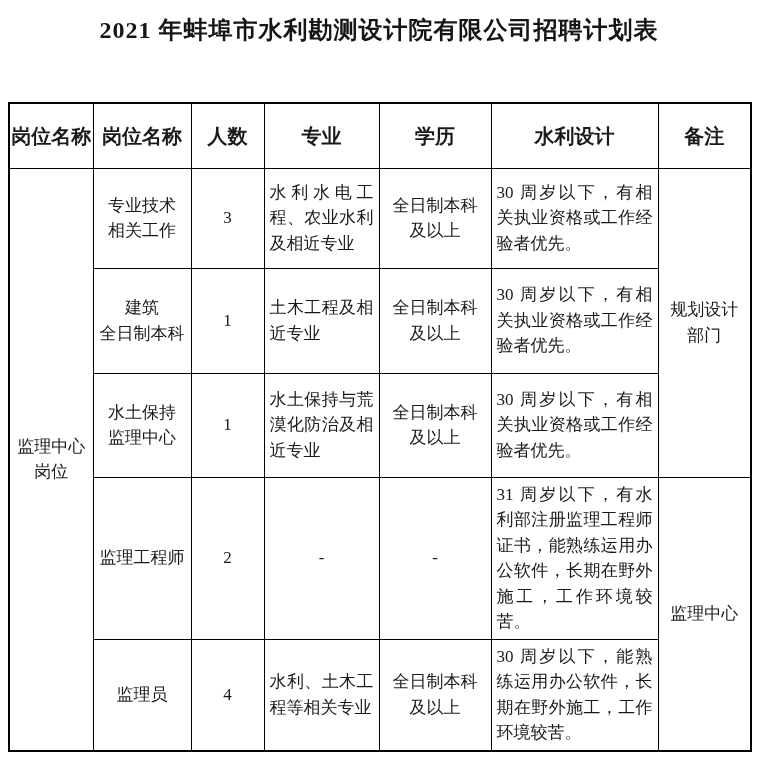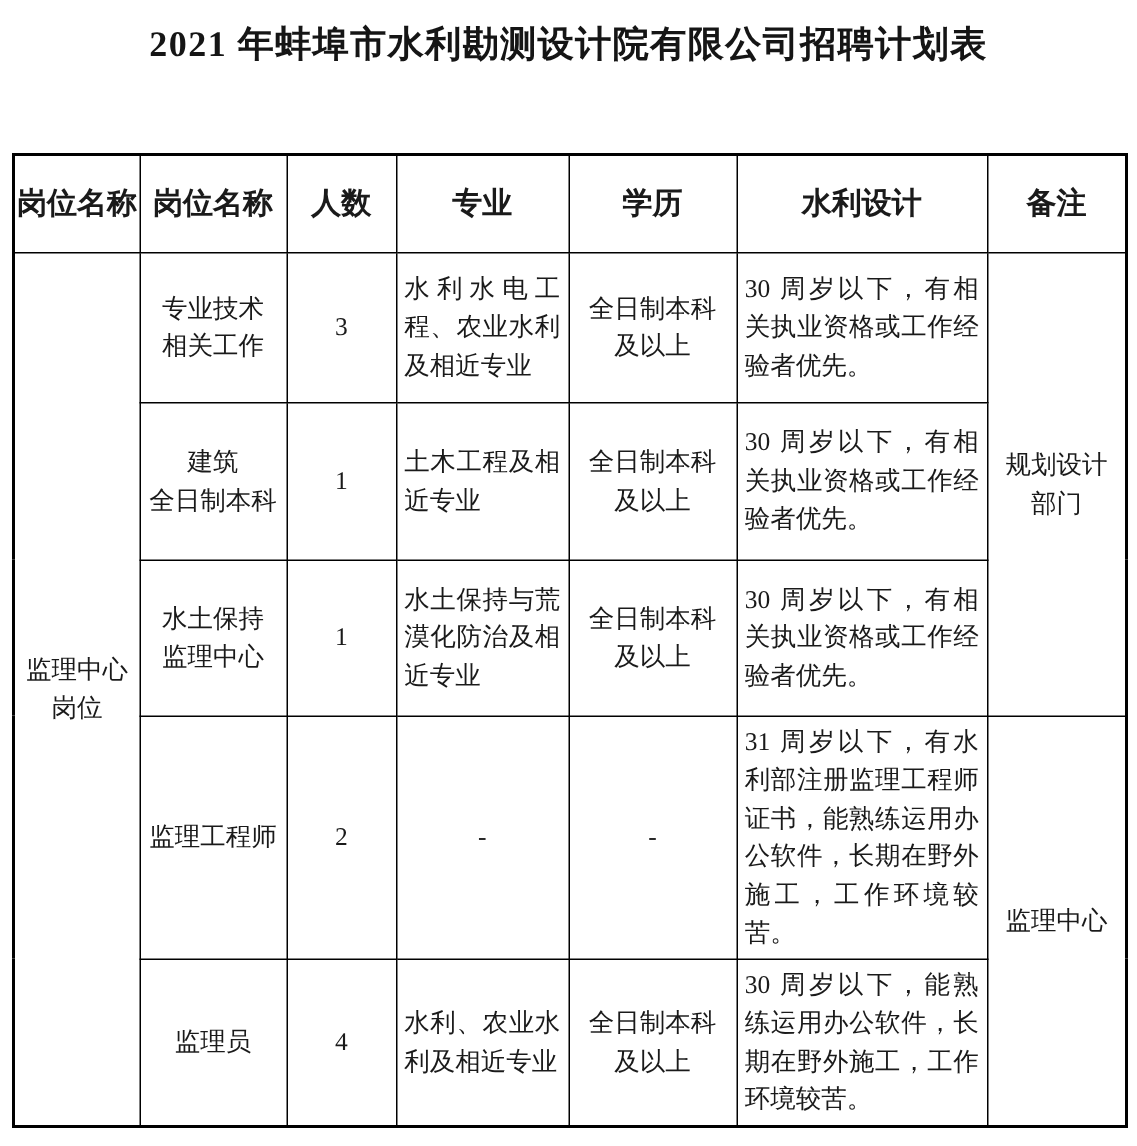--- a/index.html
+++ b/index.html
@@ -129,21 +129,21 @@
       <td class="c">2</td>
       <td class="c">-</td>
       <td class="c">-</td>
       <td class="j">31 周岁以下，有水利部注册监理工程师证书，能熟练运用办公软件，长期在野外施工，工作环境较苦。</td>
       <td class="c" rowspan="2">监理中心</td>
     </tr>
 
     <tr class="r5">
       <td class="c">监理员</td>
       <td class="c">4</td>
-      <td class="j">水利、农业水利及相近专业</td>
+      <td class="j">水利、土木工程等相关专业</td>
       <td class="c">全日制本科
 及以上</td>
       <td class="j">30 周岁以下，能熟练运用办公软件，长期在野外施工，工作环境较苦。</td>
     </tr>
   </tbody>
     </table>
 
 </div>
 
 </body></html>

